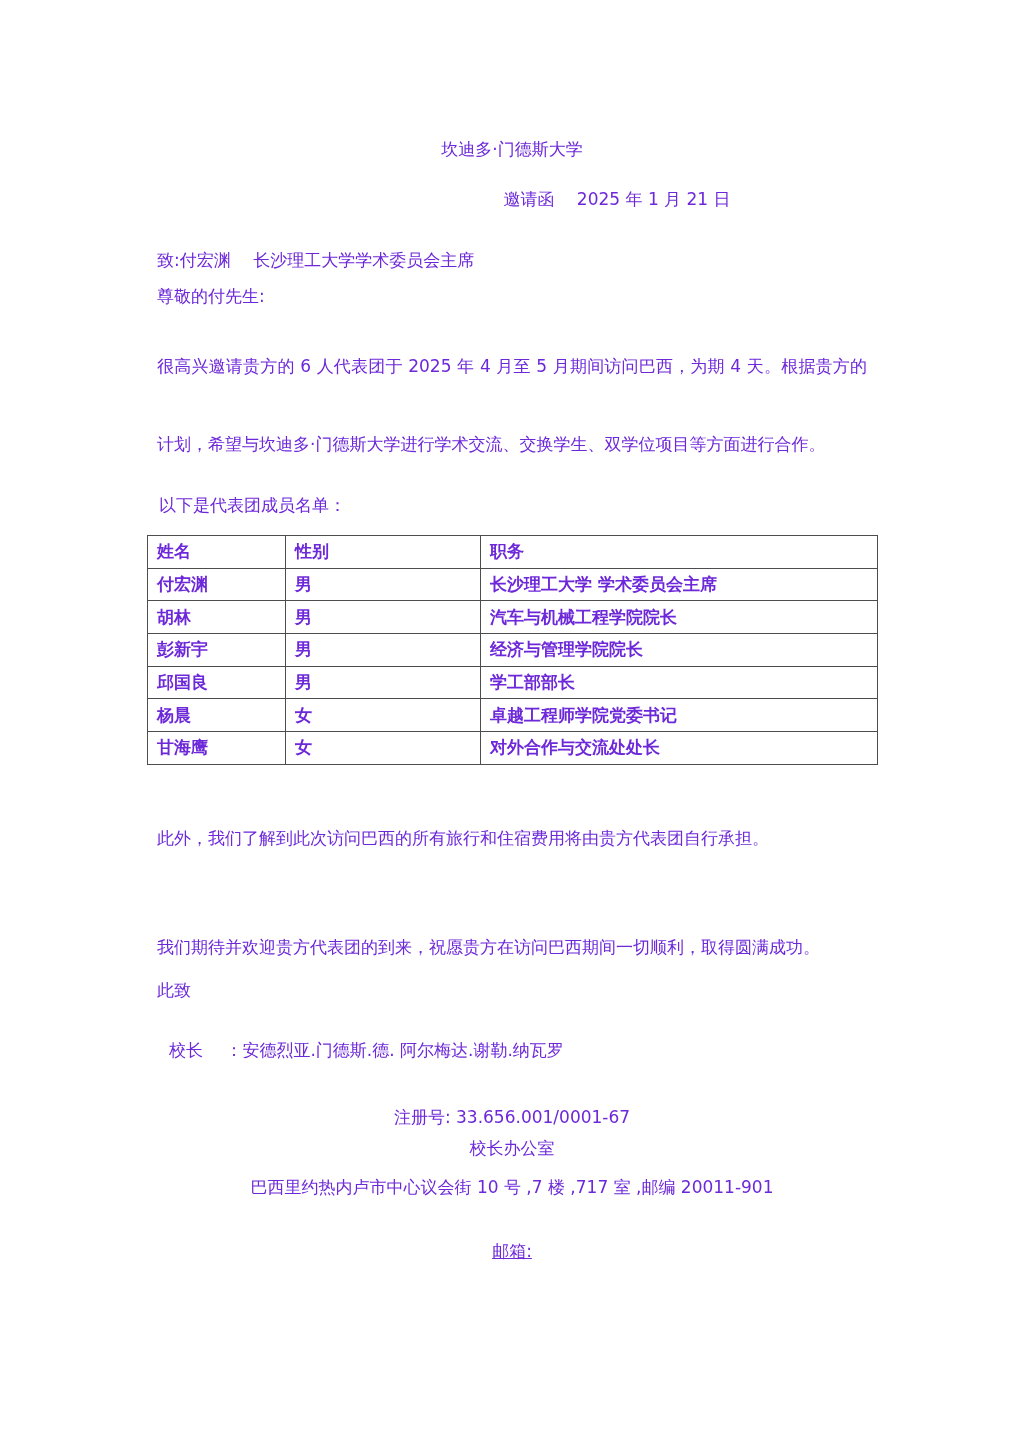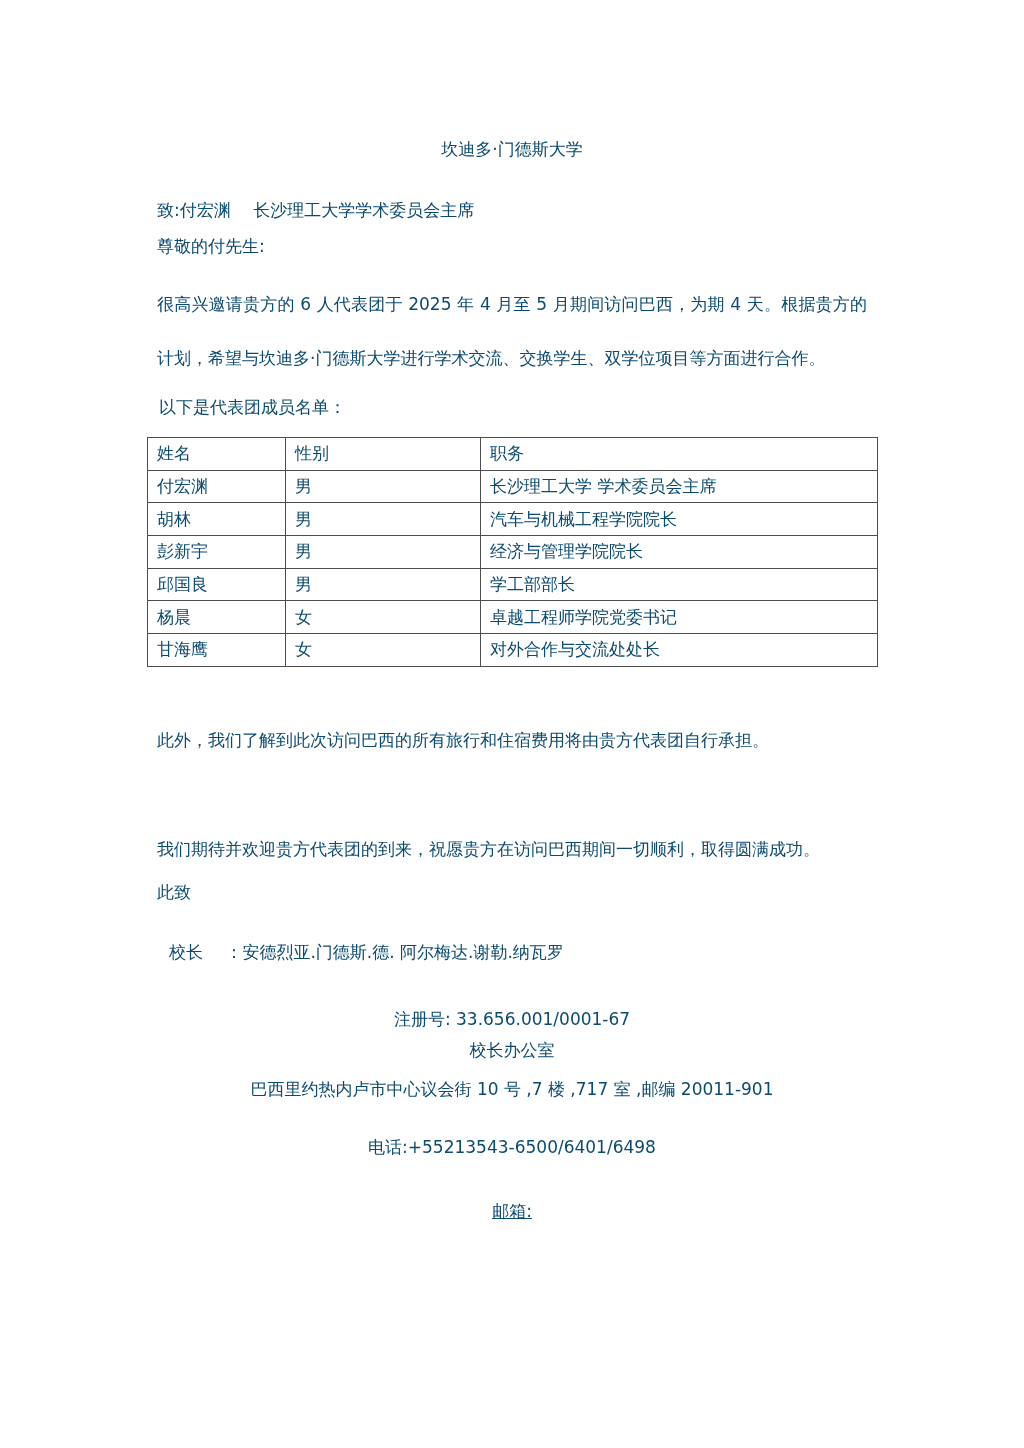--- a/index.html
+++ b/index.html
@@ -6,54 +6,54 @@
     margin: 0;
     padding: 0;
     background: #ffffff;
   }
   .page {
     position: relative;
     width: 1024px;
     height: 1448px;
     box-sizing: border-box;
     background: #ffffff;
-    color: #0c4a6e;
+    color: #6d28d9;
     font-family: "DejaVu Sans", "Liberation Sans", sans-serif;
     font-size: 17px;
     padding: 138px 147px 0 147px;
     overflow: hidden;
   }
   .line {
     margin: 0;
     line-height: 22px;
     white-space: pre-wrap;
   }
   .centered { text-align: center; }
   .doc-title { }
   .doc-subject { margin-top: 28px; margin-left: 210px; }
   .to-line { margin-top: 39px; padding: 0 10px; }
   .greeting { margin-top: 14px; padding: 0 10px; }
   .body-para {
     margin: 0;
     padding: 0 10px;
-    line-height: 54px;
+    line-height: 78px;
     text-align: justify;
     white-space: pre-wrap;
   }
   .para1 { margin-top: 20px; }
   .list-intro { margin-top: 11px; padding: 0 12px; }
   table.members {
     margin-top: 19px;
     width: 730px;
     border-collapse: collapse;
     table-layout: fixed;
   }
   table.members th, table.members td {
     border: 1px solid #4d4d4d;
-    font-weight: 400;
+    font-weight: 700;
     text-align: left;
     vertical-align: middle;
     height: 31.7px;
     padding: 0 0 0 9px;
     font-size: 17px;
     white-space: pre-wrap;
     overflow: hidden;
   }
   .col-name { width: 138px; }
   .col-gender { width: 195px; }
@@ -68,20 +68,21 @@
   .phone { margin-top: 36px; }
   .email { margin-top: 42px; text-decoration: underline; }
 </style>
 </head>
 <body>
 
 <div class="page">
 
   <p class="line centered doc-title">坎迪多·门德斯大学</p>
 
+  <p class="line centered doc-subject">邀请函　 2025 年 1 月 21 日</p>
 
   <p class="line to-line">致:付宏渊　 长沙理工大学学术委员会主席</p>
 
   <p class="line greeting">尊敬的付先生:</p>
 
   <p class="body-para para1">很高兴邀请贵方的 6 人代表团于 2025 年 4 月至 5 月期间访问巴西，为期 4 天。根据贵方的计划，希望与坎迪多·门德斯大学进行学术交流、交换学生、双学位项目等方面进行合作。</p>
 
   <p class="line list-intro">以下是代表团成员名单：</p>
 
   <table class="members">
@@ -138,17 +139,16 @@
   <p class="line regards">此致</p>
 
   <p class="line president">校长　 ：安德烈亚.门德斯.德. 阿尔梅达.谢勒.纳瓦罗</p>
 
   <p class="line centered reg-number">注册号: 33.656.001/0001-67</p>
 
   <p class="line centered office">校长办公室</p>
 
   <p class="line centered address">巴西里约热内卢市中心议会街 10 号 ,7 楼 ,717 室 ,邮编 20011-901</p>
 
-  <p class="line centered phone">电话:+55213543-6500/6401/6498</p>
 
   <p class="line centered email">邮箱:</p>
 
 </div>
 
 </body></html>

